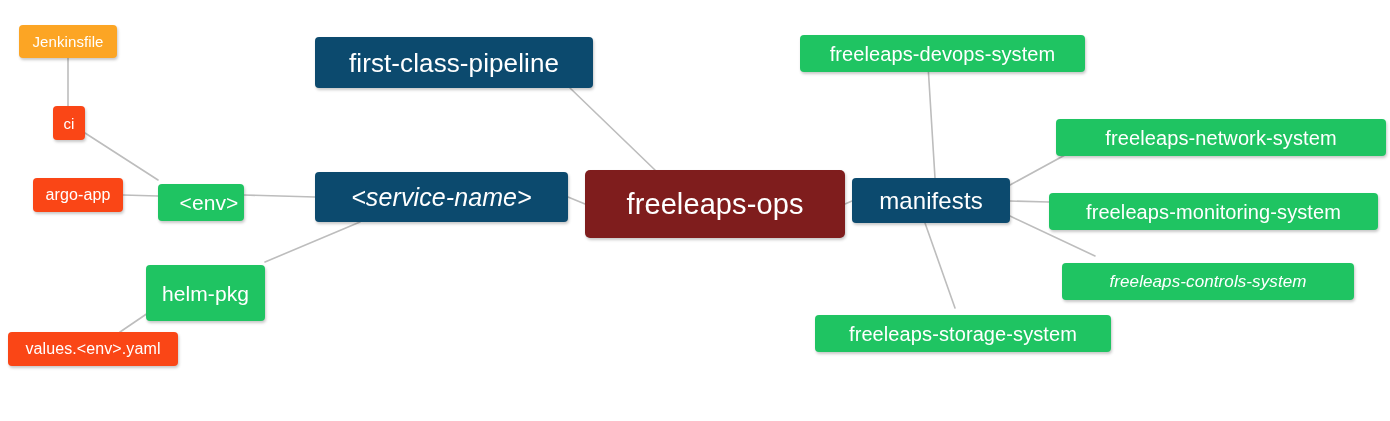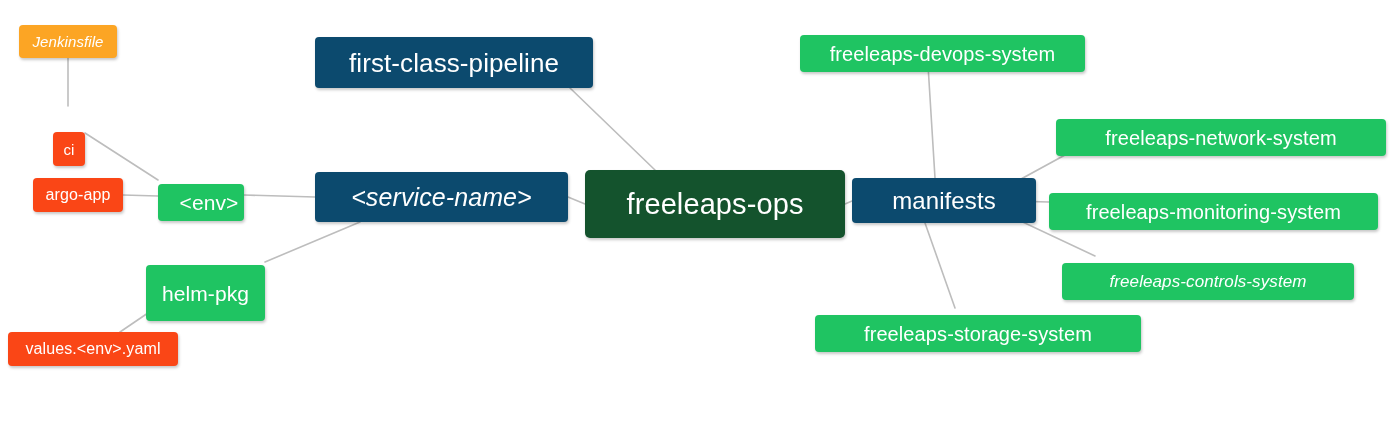--- a/index.html
+++ b/index.html
@@ -32,21 +32,21 @@
     align-items: center;
     justify-content: center;
     box-sizing: border-box;
     color: #ffffff;
     white-space: nowrap;
     border-radius: 4px;
     box-shadow: 1px 2px 3px rgba(0,0,0,0.22);
     line-height: 1;
     letter-spacing: 0.1px;
   }
-  .n-root     { background: #14532d; border-radius: 5px; }
+  .n-root     { background: #7f1d1d; border-radius: 5px; }
   .n-blue     { background: #0c4a6e; }
   .n-green    { background: #1fc462; margin-top: 7px; }
   .n-orange   { background: #fca524; }
   .n-red      { background: #fa4616; }
 </style>
 </head>
 <body>
 
 <div id="canvas">
   <svg id="edges" viewBox="0 0 1390 421" preserveAspectRatio="none">
@@ -61,27 +61,27 @@
       <line x1="170" y1="298" x2="120" y2="332" stroke="#bdbdbd" stroke-width="1.6" stroke-linecap="round"></line>
       <line x1="935" y1="178" x2="928" y2="65" stroke="#bdbdbd" stroke-width="1.6" stroke-linecap="round"></line>
       <line x1="1010" y1="185" x2="1076" y2="149" stroke="#bdbdbd" stroke-width="1.6" stroke-linecap="round"></line>
       <line x1="1010" y1="201" x2="1049" y2="202" stroke="#bdbdbd" stroke-width="1.6" stroke-linecap="round"></line>
       <line x1="1010" y1="216" x2="1095" y2="256" stroke="#bdbdbd" stroke-width="1.6" stroke-linecap="round"></line>
       <line x1="925" y1="223" x2="955" y2="308" stroke="#bdbdbd" stroke-width="1.6" stroke-linecap="round"></line>
     </svg>
   <div id="node-layer">
       <div class="node n-root" style="left: 585px; top: 170px; width: 260px; height: 68px; font-size: 29px;">freeleaps-ops</div>
       <div class="node n-blue" style="left: 315px; top: 172px; width: 253px; height: 50px; font-size: 25px; font-style: italic;">&lt;service-name&gt;</div>
-      <div class="node n-blue" style="left: 852px; top: 178px; width: 184px; height: 45px; font-size: 24px;">manifests</div>
+      <div class="node n-blue" style="left: 852px; top: 178px; width: 158px; height: 45px; font-size: 24px;">manifests</div>
       <div class="node n-blue" style="left: 315px; top: 37px; width: 278px; height: 51px; font-size: 26px;">first-class-pipeline</div>
       <div class="node n-green" style="left: 158px; top: 177px; width: 86px; height: 37px; font-size: 21px; padding-left: 16px;">&lt;env&gt;</div>
-      <div class="node n-red" style="left: 53px; top: 106px; width: 32px; height: 34px; font-size: 15px; margin-top: 26px;">ci</div>
+      <div class="node n-red" style="left: 53px; top: 106px; width: 32px; height: 34px; font-size: 15px;">ci</div>
       <div class="node n-red" style="left: 33px; top: 178px; width: 90px; height: 34px; font-size: 16px;">argo-app</div>
-      <div class="node n-orange" style="left: 19px; top: 25px; width: 98px; height: 33px; font-size: 15px; font-style: italic;">Jenkinsfile</div>
+      <div class="node n-orange" style="left: 19px; top: 25px; width: 98px; height: 33px; font-size: 15px;">Jenkinsfile</div>
       <div class="node n-green" style="left: 146px; top: 258px; width: 119px; height: 56px; font-size: 21px;">helm-pkg</div>
       <div class="node n-red" style="left: 8px; top: 332px; width: 170px; height: 34px; font-size: 16px;">values.&lt;env&gt;.yaml</div>
       <div class="node n-green" style="left: 800px; top: 28px; width: 285px; height: 37px; font-size: 20px;">freeleaps-devops-system</div>
       <div class="node n-green" style="left: 1056px; top: 112px; width: 330px; height: 37px; font-size: 20px;">freeleaps-network-system</div>
       <div class="node n-green" style="left: 1049px; top: 186px; width: 329px; height: 37px; font-size: 20px;">freeleaps-monitoring-system</div>
       <div class="node n-green" style="left: 1062px; top: 256px; width: 292px; height: 37px; font-size: 17px; font-style: italic;">freeleaps-controls-system</div>
-      <div class="node n-green" style="left: 815px; top: 308px; width: 326px; height: 37px; font-size: 20px;">freeleaps-storage-system</div>
+      <div class="node n-green" style="left: 815px; top: 308px; width: 296px; height: 37px; font-size: 20px;">freeleaps-storage-system</div>
     </div>
 </div>
 
 </body></html>

